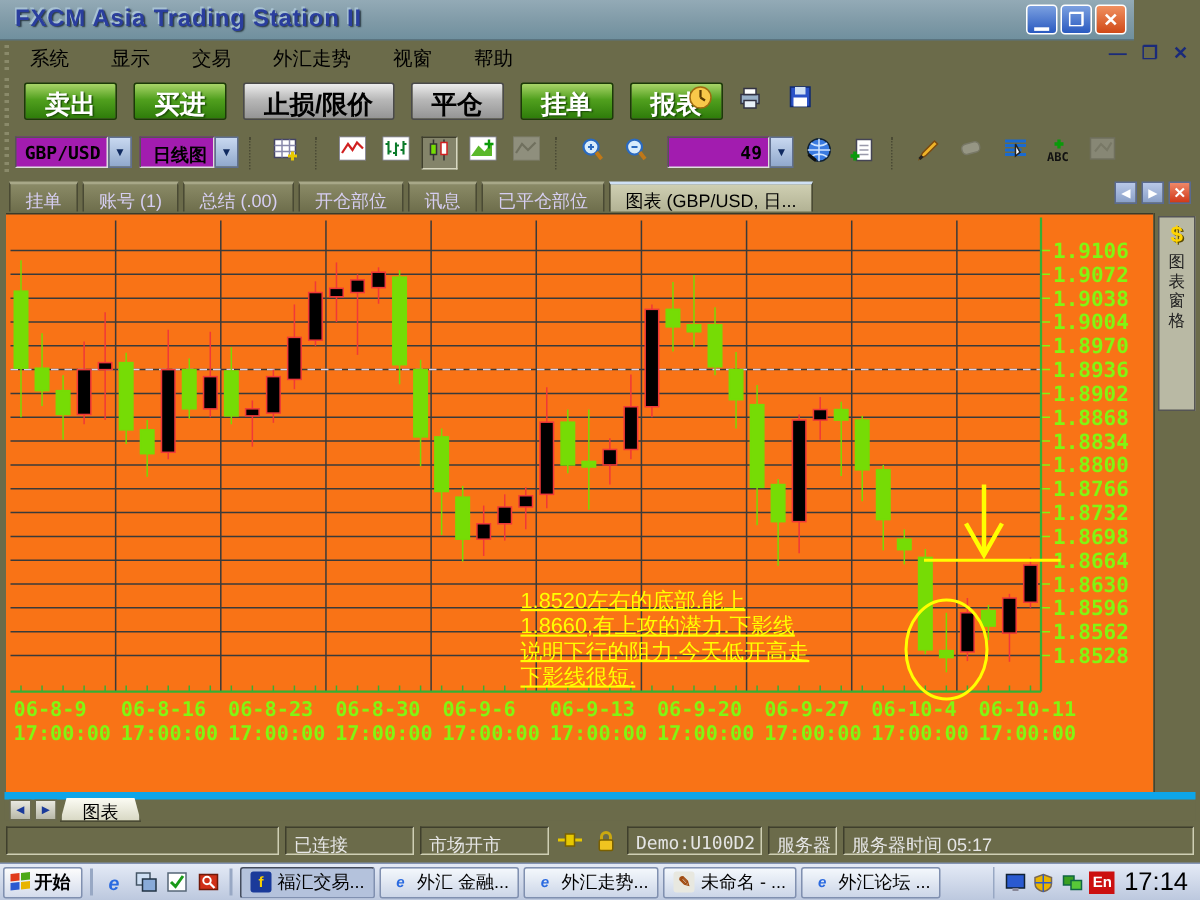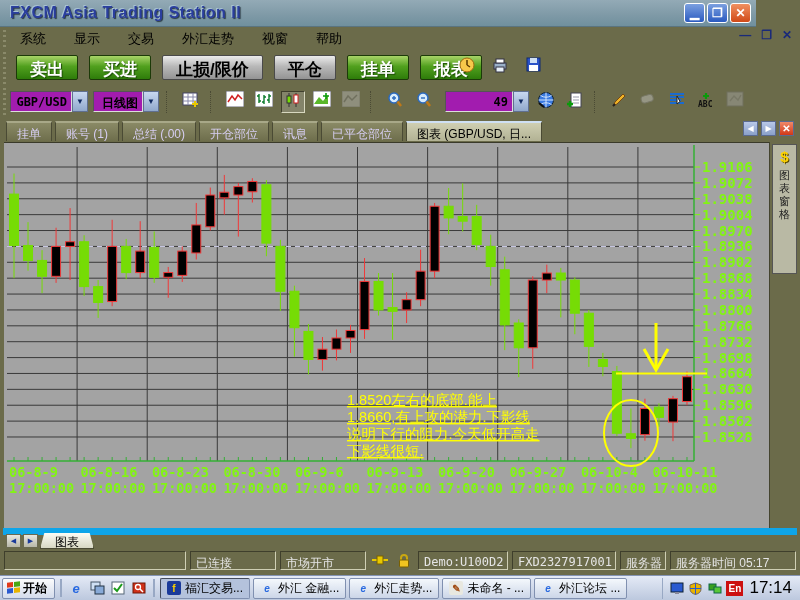--- a/index.html
+++ b/index.html
@@ -58,33 +58,33 @@
     border-top:2px solid #a8a888; white-space:nowrap; }
   .tab.active { background:linear-gradient(#cfcfb2,#b2b294); color:#000;
     border-top:2px solid #cfe0f4; font-weight:normal; }
   .tab-navs { position:absolute; right:6px; top:4px; display:flex; gap:3px; }
   .navbtn { width:15px; height:15px; font-size:8px; color:#fff; display:flex; align-items:center;
     justify-content:center; background:linear-gradient(#b8c8e8,#8aa0c8); border:1px solid #5a6a90; }
   .navbtn.close { background:linear-gradient(#f08868,#d03818); font-size:10px; font-weight:bold; }
 
   
   .chart-client { position:absolute; left:4px; top:142px; width:765px; height:386px;
-    background:#a3a3a3; border-top:1px solid #3a3a2a; }
+    background:#f97316; border-top:1px solid #3a3a2a; }
   .side-strip { position:absolute; left:769px; top:142px; width:31px; height:386px;
     background:#6b6b4a; border-left:1px solid #44442f; }
   .side-tab { margin:2px 0 0 2px; width:25px; height:130px; background:#b9b9a4;
     border:1px solid #555; display:flex; flex-direction:column; align-items:center; padding-top:3px; }
   .dollar-icon { color:#ffd400; font-weight:bold; font-size:15px; text-shadow:1px 1px 0 #5a4a00; }
   .side-tab-label { margin-top:4px; font-size:11px; color:#222; display:flex;
     flex-direction:column; align-items:center; line-height:13px; }
 
   
   .sheet-strip { position:absolute; left:3px; top:528px; width:794px; height:19px;
     background:#6b6b4a; display:flex; align-items:center; gap:2px; padding-left:3px;
-    border-top:7px solid #0ea5e9; }
+    border-top:5px solid #0ea5e9; }
   .sheetbtn { width:15px; height:14px; font-size:7px; color:#1a3a9a;
     background:linear-gradient(#e8e8e0,#b8b8a8); border:1px solid #6a6a50;
     display:flex; align-items:center; justify-content:center; }
   .sheet-tab { height:16px; padding:1px 14px 0 14px; background:linear-gradient(#fcfcf4,#d8d8c4);
     border:1px solid #4a4a34; border-top:none; font-size:12px; color:#000;
     clip-path:polygon(8% 0,92% 0,100% 100%,0 100%); }
 
   .statusbar { position:absolute; left:0; top:547px; width:800px; height:26px;
     display:flex; align-items:center; gap:4px; padding:0 4px; }
   .sfield { height:19px; border:1px solid; border-color:#3f3f2c #cfcfb4 #cfcfb4 #3f3f2c;
@@ -589,21 +589,20 @@
         <rect x="6" y="2" width="6" height="8" fill="#e8c800" stroke="#7a6000"></rect>
       </svg>
   </div>
   <div class="sicon">
     <svg width="14" height="15">
         <path d="M4 7 V5 a3 3 0 0 1 6 0 V7" fill="none" stroke="#caa810" stroke-width="2"></path>
         <rect x="2.5" y="7" width="9" height="7" rx="1" fill="#f0c420" stroke="#7a6000"></rect>
       </svg>
   </div>
   <div class="sfield" style="width:90px;">Demo:U100D2</div>
-  <div class="sfield" style="width:104px;">FXD2327917001</div>
   <div class="sfield" style="width:46px;font-family:'Liberation Sans',sans-serif;">服务器</div>
   <div class="sfield" style="flex:1;font-family:'Liberation Sans',sans-serif;">服务器时间 05:17</div>
 </div>
 
 <div class="taskbar">
   <div class="startbtn">
     <span class="winflag">
         <i></i>
         <i></i>
         <i></i>

